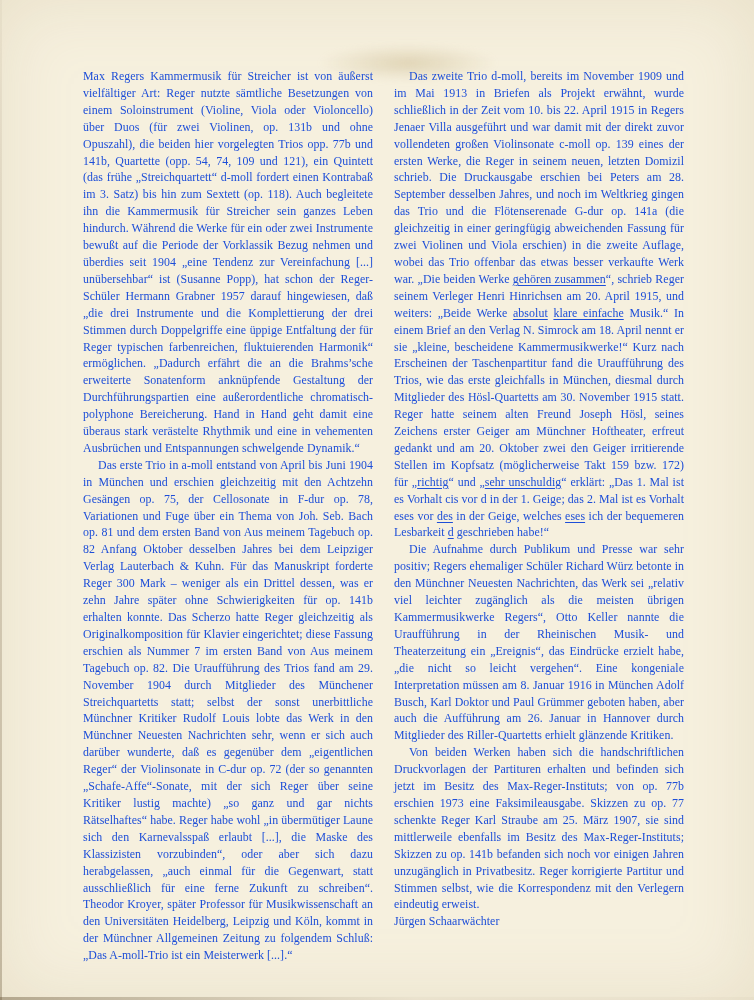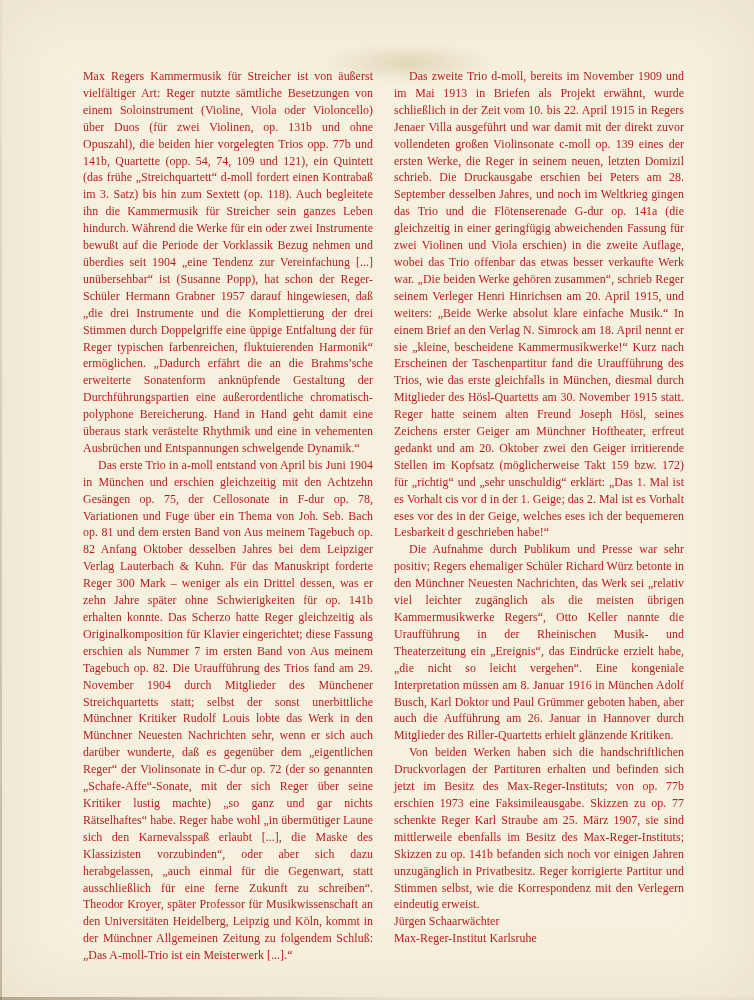--- a/index.html
+++ b/index.html
@@ -5,21 +5,21 @@
   html,body{margin:0;padding:0;}
   body{
     width:754px;height:1000px;
     background:#efe8d2;
     font-family:"Liberation Serif","DejaVu Serif",serif;
   }
   .page{
     position:relative;
     width:754px;height:1000px;
     background:#f6f0de;
-    color:#b91c1c;
+    color:#1d4ed8;
     overflow:hidden;
   }
   
   .page::before{
     content:"";
     position:absolute;inset:0;
     pointer-events:none;
     box-shadow:inset 0 0 70px rgba(186,168,128,0.22);
   }
   .edge-bottom{
@@ -46,21 +46,21 @@
     width:290px;
     text-align:justify;
     font-size:11.9px;
     line-height:16.9px;
     hyphens:auto;-webkit-hyphens:auto;
     letter-spacing:0.05px;
   }
   .para{margin:0;}
   .para.indent{text-indent:15px;}
   .it{}
-  .ul{text-underline-offset:2px;}
+  .ul{text-decoration:underline;text-underline-offset:2px;}
   .signature{
     line-height:16.9px;
   }
 </style>
 </head>
 <body>
 
 <div class="page">
   <div class="ghost"></div>
 
@@ -74,21 +74,20 @@
     </div>
 
     <div class="col">
       <div class="para-stream">
           <p class="para indent"><span>Das zweite Trio d-moll, bereits im November 1909 und im Mai 1913 in Briefen als Projekt erwähnt, wurde schließlich in der Zeit vom 10. bis 22. April 1915 in Regers Jenaer Villa ausgeführt und war damit mit der direkt zuvor vollendeten großen Violinsonate c-moll op. 139 eines der ersten Werke, die Reger in seinem neuen, letzten Domizil schrieb. Die Druckausgabe erschien bei Peters am 28. September desselben Jahres, und noch im Weltkrieg gingen das Trio und die Flötenserenade G-dur op. 141a (die gleichzeitig in einer geringfügig abweichenden Fassung für zwei Violinen und Viola erschien) in die zweite Auflage, wobei das Trio offenbar das etwas besser verkaufte Werk war. „Die beiden Werke </span><span class="ul">gehören zusammen</span><span>“, schrieb Reger seinem Verleger Henri Hinrichsen am 20. April 1915, und weiters: „Beide Werke </span><span class="ul">absolut</span><span> </span><span class="ul">klare einfache</span><span> Musik.“ In einem Brief an den Verlag N. Simrock am 18. April nennt er sie </span><span class="it ">„kleine, bescheidene Kammermusikwerke!“</span><span> Kurz nach Erscheinen der Taschenpartitur fand die Uraufführung des Trios, wie das erste gleichfalls in München, diesmal durch Mitglieder des Hösl-Quartetts am 30. November 1915 statt. Reger hatte seinem alten Freund Joseph Hösl, seines Zeichens erster Geiger am Münchner Hoftheater, erfreut gedankt und am 20. Oktober zwei den Geiger irritierende Stellen im Kopfsatz (möglicherweise Takt 159 bzw. 172) für „</span><span class="ul">richtig</span><span>“ und „</span><span class="ul">sehr unschuldig</span><span>“ erklärt: „Das 1. Mal ist es Vorhalt cis vor d in der 1. Geige; das 2. Mal ist es Vorhalt eses vor </span><span class="ul">des</span><span> in der Geige, welches </span><span class="ul">eses</span><span> ich der bequemeren Lesbarkeit </span><span class="ul">d</span><span> geschrieben habe!“</span></p>
           <p class="para indent"><span>Die Aufnahme durch Publikum und Presse war sehr positiv; Regers ehemaliger Schüler Richard Würz betonte in den Münchner Neuesten Nachrichten, das Werk sei „relativ viel leichter zugänglich als die meisten übrigen Kammermusikwerke Regers“, Otto Keller nannte die Uraufführung in der Rheinischen Musik- und Theaterzeitung ein „Ereignis“, das Eindrücke erzielt habe, „die nicht so leicht vergehen“. Eine kongeniale Interpretation müssen am 8. Januar 1916 in München Adolf Busch, Karl Doktor und Paul Grümmer geboten haben, aber auch die Aufführung am 26. Januar in Hannover durch Mitglieder des Riller-Quartetts erhielt glänzende Kritiken.</span></p>
           <p class="para indent"><span>Von beiden Werken haben sich die handschriftlichen Druckvorlagen der Partituren erhalten und befinden sich jetzt im Besitz des Max-Reger-Instituts; von op. 77b erschien 1973 eine Faksimileausgabe. Skizzen zu op. 77 schenkte Reger Karl Straube am 25. März 1907, sie sind mittlerweile ebenfalls im Besitz des Max-Reger-Instituts; Skizzen zu op. 141b befanden sich noch vor einigen Jahren unzugänglich in Privatbesitz. Reger korrigierte Partitur und Stimmen selbst, wie die Korrespondenz mit den Verlegern eindeutig erweist.</span></p>
         </div>
       <div class="signature">
         <div>Jürgen Schaarwächter</div>
-        <div>Max-Reger-Institut Karlsruhe</div>
       </div>
     </div>
 
   </div>
 
   <div class="edge-left"></div>
   <div class="edge-bottom"></div>
 </div>
 
 </body></html>

